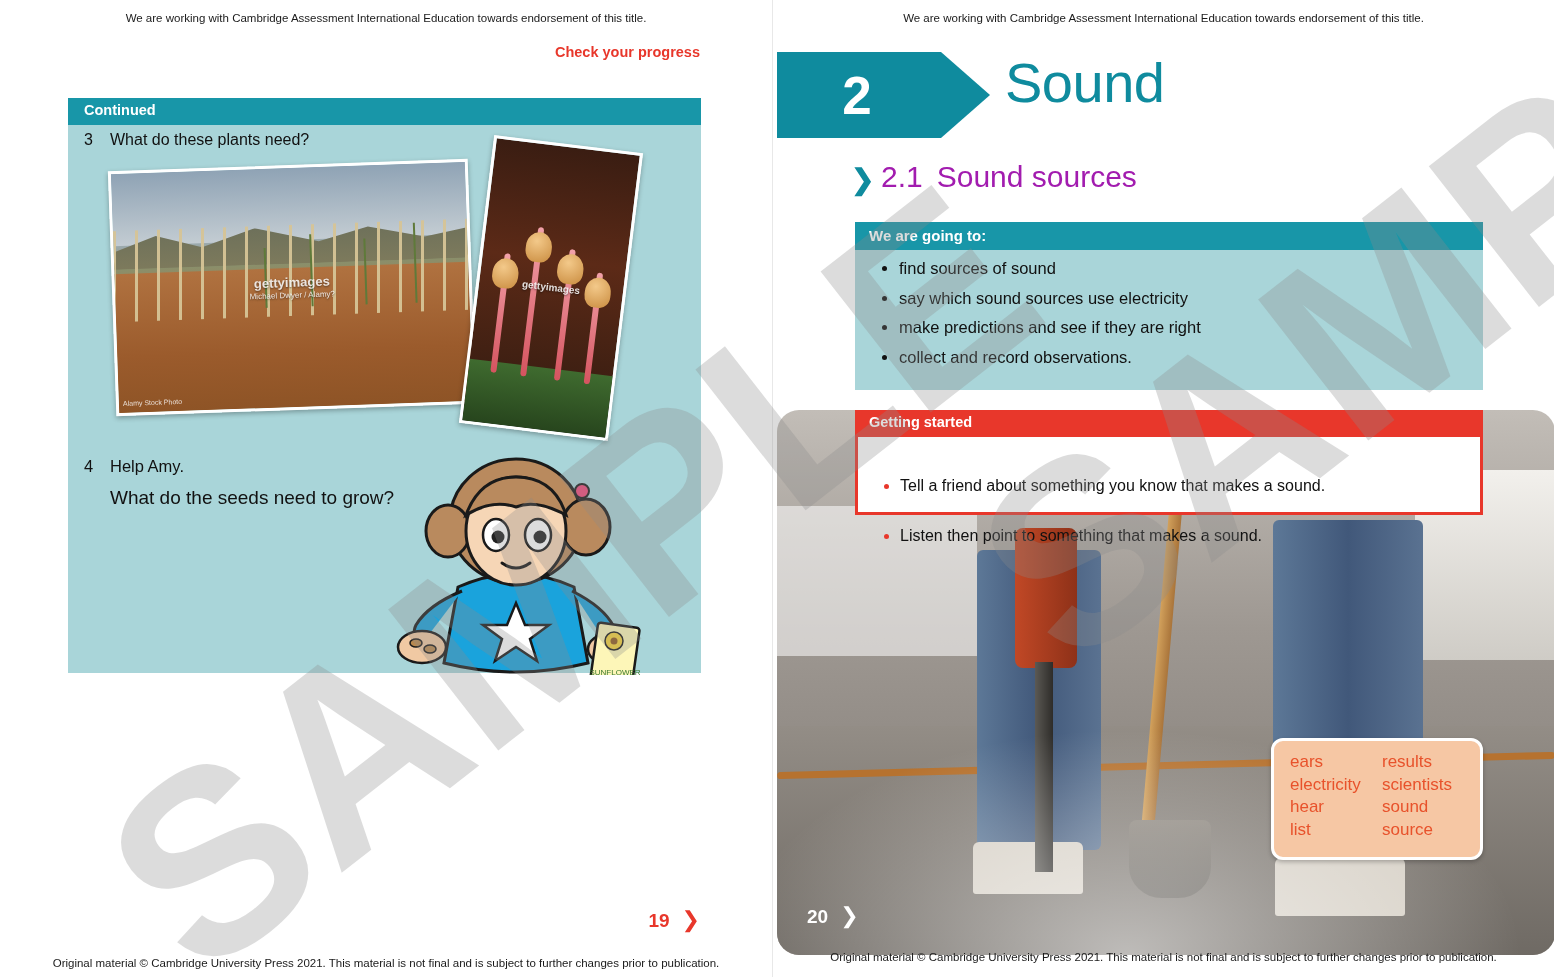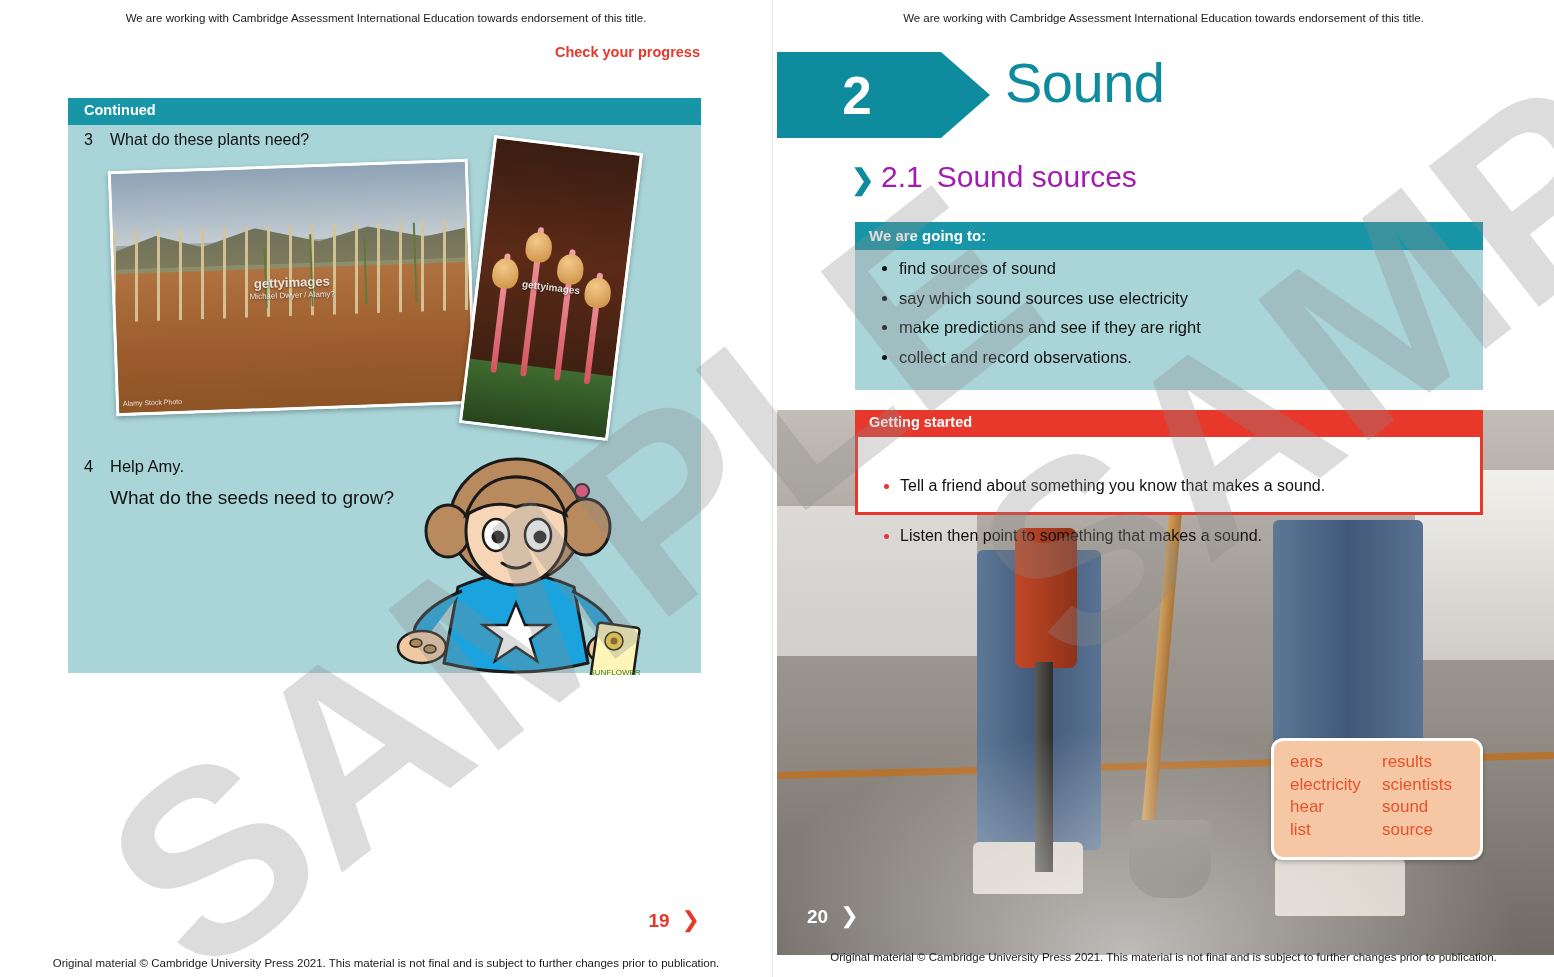--- a/index.html
+++ b/index.html
@@ -201,20 +201,21 @@
     font-size: 16px; color: #111; margin-bottom: 6px; margin-top: 32px;
   }
   .gs-list li::marker { color: #e8372b; }
 
   
   .photo-construction {
     position: absolute; left: 4px; top: 410px;
     width: 778px; height: 545px;
     background: linear-gradient(#c2bdb7, #9e9892 40%, #8d8781 70%, #aaa49e);
     overflow: hidden;
+    border-radius: 22px;
   }
   .pc-ground {
     position: absolute; left: 0; bottom: 0; width: 100%; height: 42%;
     background: linear-gradient(#938d86, #6f6a64);
   }
   .pc-dust {
     position: absolute; left: 0; bottom: 0; width: 100%; height: 45%;
     background: radial-gradient(ellipse at 45% 100%, rgba(255,255,255,.55), rgba(255,255,255,0) 65%);
   }
   .jeans {

